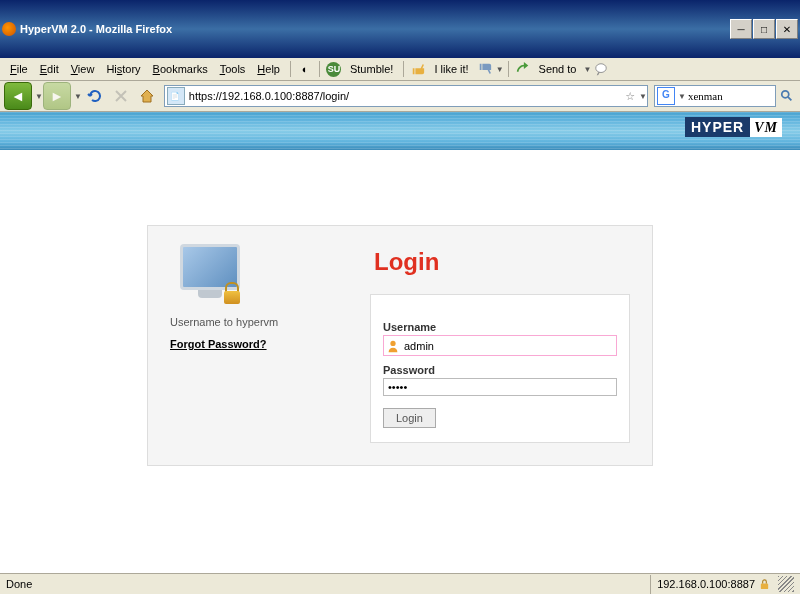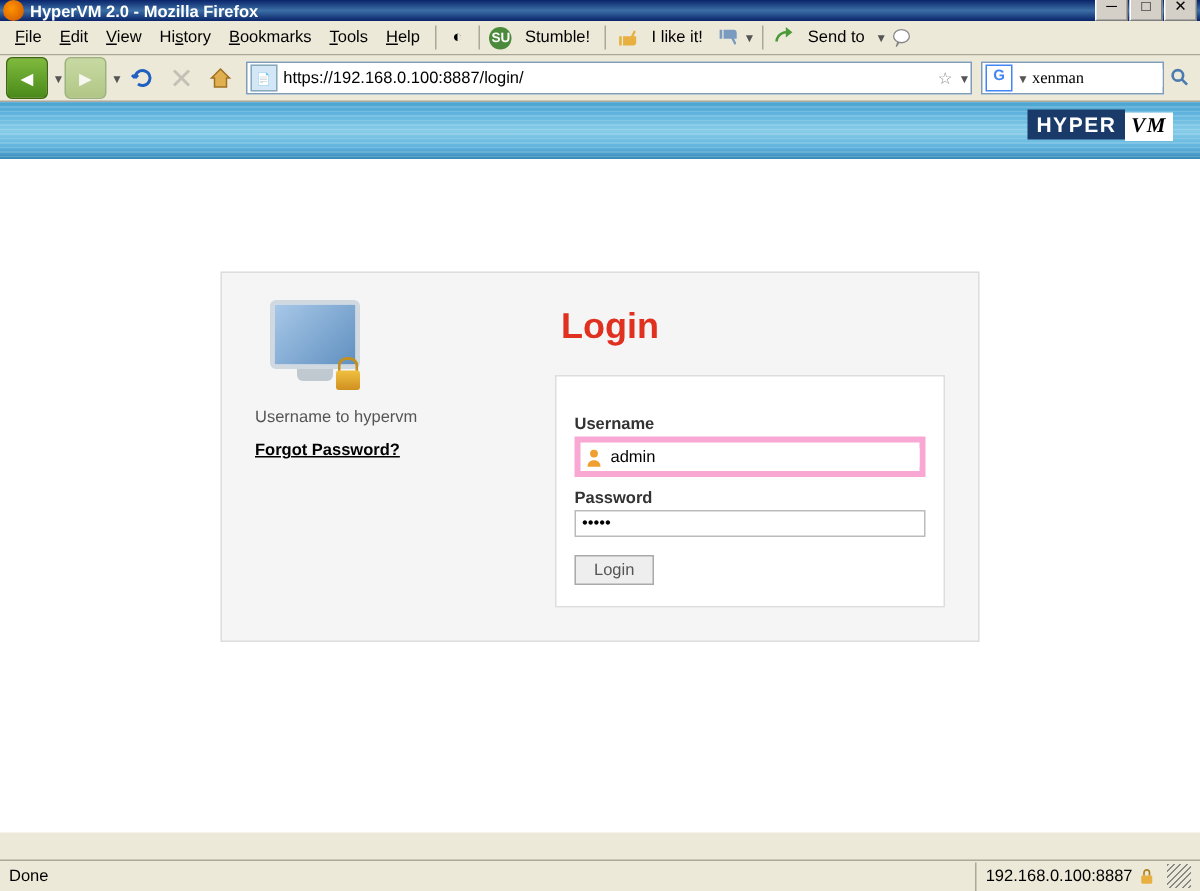--- a/index.html
+++ b/index.html
@@ -1,16 +1,16 @@
 <!DOCTYPE html>
 <html><head>
   <meta charset="utf-8">
   <style>
     body{margin:0;padding:0;font-family:Tahoma,sans-serif;font-size:11px;background:#ece9d8;width:800px;height:594px;overflow:hidden}
-    .titlebar{background:linear-gradient(to bottom,#0a246a 0%,#3b6ea5 50%,#0a246a 100%);height:14px;display:flex;align-items:flex-end;padding:0 2px;color:#fff}
+    .titlebar{background:linear-gradient(to bottom,#0a246a 0%,#3b6ea5 50%,#0a246a 100%);height:26px;display:flex;align-items:center;padding:16px 2px;color:#fff}
     .titlebar .ff-icon{width:14px;height:14px;background:radial-gradient(circle at 40% 40%,#ff9500,#cc5200);border-radius:50%;margin-right:4px}
     .titlebar .title{font-weight:bold;font-size:11px;flex:1}
     .win-btns{display:flex;gap:1px}
     .win-btn{width:20px;height:18px;background:#d4d0c8;border:1px solid #fff;border-right-color:#808080;border-bottom-color:#808080;display:flex;align-items:center;justify-content:center;font-family:Marlett,sans-serif;font-size:10px;color:#000;cursor:pointer}
     .menubar{background:#ece9d8;height:22px;display:flex;align-items:center;padding:0 4px;border-bottom:1px solid #aca899}
     .menu-item{padding:2px 6px;cursor:pointer}
     .menu-item u{text-decoration:underline}
     .menu-sep{width:1px;height:16px;background:#aca899;margin:0 4px}
     .menu-icon{width:16px;height:16px;margin:0 2px;display:inline-flex;align-items:center;justify-content:center}
     .su-badge{width:15px;height:15px;border-radius:50%;background:#4a8a3a;color:#fff;font-size:9px;font-weight:bold;display:flex;align-items:center;justify-content:center}
@@ -43,21 +43,21 @@
     .mon-lock{width:18px;height:22px;position:absolute;bottom:0;right:8px}
     .mon-lock-body{width:16px;height:13px;background:linear-gradient(#f0c040,#d09020);border-radius:2px;position:absolute;bottom:0}
     .mon-lock-sh{width:10px;height:10px;border:2px solid #c09020;border-bottom:none;border-radius:6px 6px 0 0;position:absolute;top:0;left:1px}
     .welcome-text{font-size:11px;color:#555;margin-bottom:10px}
     .help-text{font-size:11px;color:#666;line-height:1.4;margin-bottom:14px}
     .forgot-link{font-size:11px;font-weight:bold;color:#000;text-decoration:underline;cursor:pointer}
     .login-right{flex:1}
     .login-title{font-size:24px;font-weight:bold;color:#e03020;font-family:Arial,sans-serif;margin:4px 0 18px 4px}
     .form-box{background:#fff;border:1px solid #ddd;padding:26px 12px 14px}
     .field-label{font-size:11px;font-weight:bold;color:#333;margin-bottom:2px}
-    .input-row{display:flex;align-items:center;border:4px solid #f9a8d4;height:19px;margin-bottom:8px;background:#fff}
+    .input-row{display:flex;align-items:center;border:1px solid #f9a8d4;height:19px;margin-bottom:8px;background:#fff}
     .user-ico{width:14px;height:14px;margin:0 2px}
     .user-ico svg{width:14px;height:14px}
     .text-input{flex:1;border:none;outline:none;font-size:11px;padding:0 2px;font-family:inherit}
     .pwd-input{width:100%;border:1px solid #bbb;height:18px;font-size:11px;padding:0 4px;font-family:inherit;margin-bottom:12px;box-sizing:border-box}
     .login-btn{background:#eee;border:1px solid #aaa;padding:3px 12px;font-size:11px;font-family:inherit;cursor:pointer;color:#555}
     .statusbar{position:absolute;bottom:0;left:0;right:0;height:20px;background:#ece9d8;border-top:1px solid #aca899;display:flex;align-items:center;font-size:11px}
     .status-left{flex:1;padding:0 6px;border-right:1px solid #aca899;height:19px;line-height:18px}
     .status-right{padding:0 6px;display:flex;align-items:center;gap:4px}
     .lock-small{width:11px;height:11px}
     .dd{font-size:8px;color:#555;margin-left:1px}

